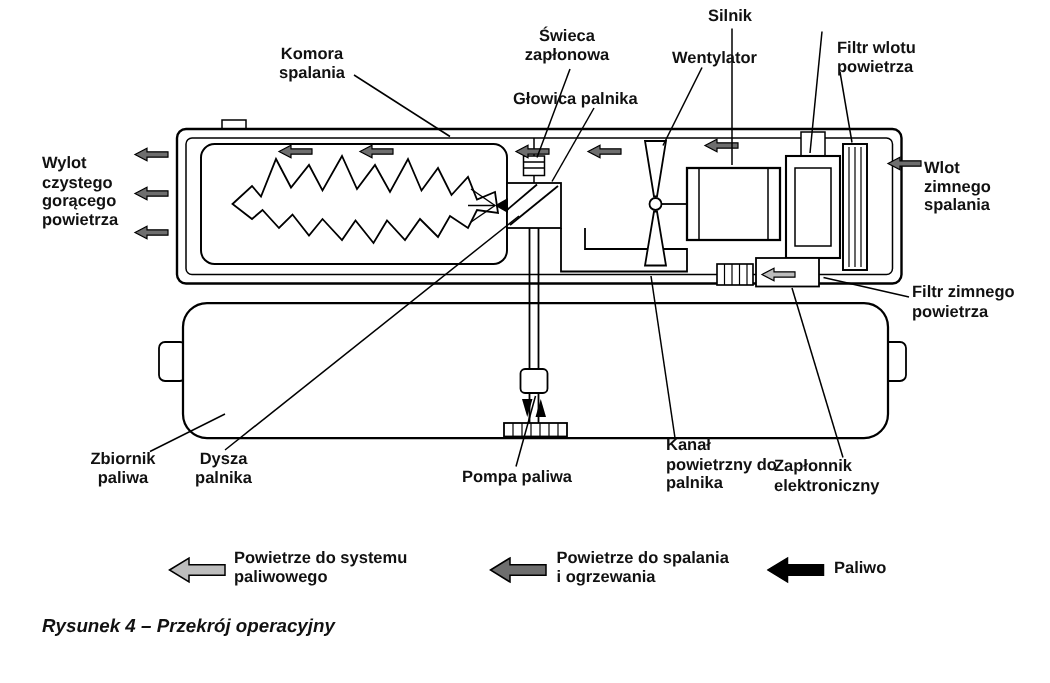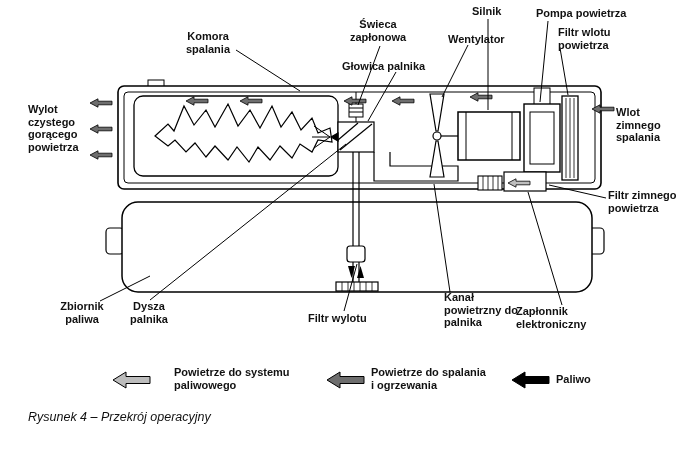--- a/index.html
+++ b/index.html
@@ -1,21 +1,21 @@
 <!DOCTYPE html>
 <html><head>
 <meta charset="utf-8">
 <style>
   html,body{margin:0;padding:0;background:#fff;}
   .stage{position:relative;width:700px;height:455px;background:#fff;overflow:hidden;
          font-family:"Liberation Sans",sans-serif;color:#111;}
   .stage svg.art{position:absolute;left:0;top:0;}
   .lbl{position:absolute;font-size:11px;line-height:1.15;white-space:pre-line;font-weight:bold;}
   .lbl.center{text-align:center;}
-  .caption{position:absolute;font-size:12.5px;font-weight:normal;font-style:italic;white-space:pre-line;}
+  .caption{position:absolute;font-size:12.5px;font-weight:bold;font-style:italic;white-space:pre-line;}
   .legend-arrow{position:absolute;}
 </style>
 </head>
 <body>
 
 <div class="stage">
 
   <svg class="art" width="700" height="455" viewBox="0 0 700 455">
     <defs>
       <path id="arr" d="M0 5 L8 0.8 L8 3.2 L22 3.2 L22 6.8 L8 6.8 L8 9.2 Z"></path>
@@ -151,47 +151,46 @@
     </g>
   </svg>
 
   <div class="lbl center" style="left:172px;top:30px;width:72px">Komora
 spalania</div>
   <div class="lbl center" style="left:338px;top:18px;width:80px">Świeca
 zapłonowa</div>
   <div class="lbl" style="left:342px;top:60px;width:100px">Głowica palnika</div>
   <div class="lbl" style="left:448px;top:33px;width:70px">Wentylator</div>
   <div class="lbl" style="left:472px;top:5px;width:44px">Silnik</div>
-  <div class="lbl" style="left:536px;top:7px;width:110px">Pompa powietrza</div>
   <div class="lbl" style="left:558px;top:26px;width:80px">Filtr wlotu
 powietrza</div>
   <div class="lbl" style="left:28px;top:103px;width:70px">Wylot
 czystego
 gorącego
 powietrza</div>
   <div class="lbl" style="left:616px;top:106px;width:75px">Wlot
 zimnego
 spalania</div>
   <div class="lbl" style="left:608px;top:189px;width:85px">Filtr zimnego
 powietrza</div>
   <div class="lbl center" style="left:50px;top:300px;width:64px">Zbiornik
 paliwa</div>
   <div class="lbl center" style="left:120px;top:300px;width:58px">Dysza
 palnika</div>
-  <div class="lbl" style="left:308px;top:312px;width:75px">Filtr wylotu</div>
+  <div class="lbl" style="left:308px;top:312px;width:75px">Pompa paliwa</div>
   <div class="lbl" style="left:444px;top:291px;width:95px">Kanał
 powietrzny do
 palnika</div>
   <div class="lbl" style="left:516px;top:305px;width:95px">Zapłonnik
 elektroniczny</div>
 
   <svg class="legend-arrow" style="left:112px;top:371px" width="40" height="18">
     <path d="M1 9 L14 1 L14 5.5 L38 5.5 L38 12.5 L14 12.5 L14 17 Z" stroke="#000" stroke-width="1" fill="#bdbdbd"></path>
   </svg>
-  <div class="lbl" style="left:174px;top:366px;width:145px">Powietrze do systemu
+  <div class="lbl" style="left:156px;top:366px;width:145px">Powietrze do systemu
 paliwowego</div>
 
   <svg class="legend-arrow" style="left:326px;top:371px" width="40" height="18">
     <path d="M1 9 L14 1 L14 5.5 L38 5.5 L38 12.5 L14 12.5 L14 17 Z" stroke="#000" stroke-width="1" fill="#6e6e6e"></path>
   </svg>
   <div class="lbl" style="left:371px;top:366px;width:145px">Powietrze do spalania
 i ogrzewania</div>
 
   <svg class="legend-arrow" style="left:511px;top:371px" width="40" height="18">
     <path d="M1 9 L14 1 L14 5.5 L38 5.5 L38 12.5 L14 12.5 L14 17 Z" stroke="#000" stroke-width="1" fill="#000000"></path>

